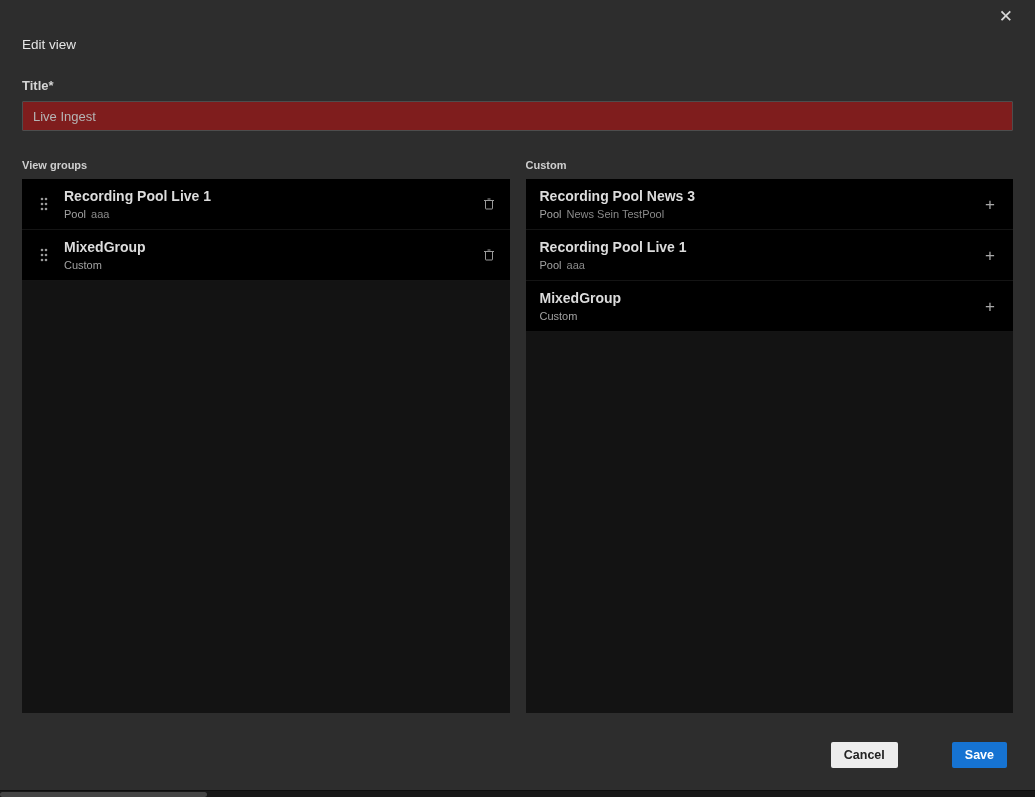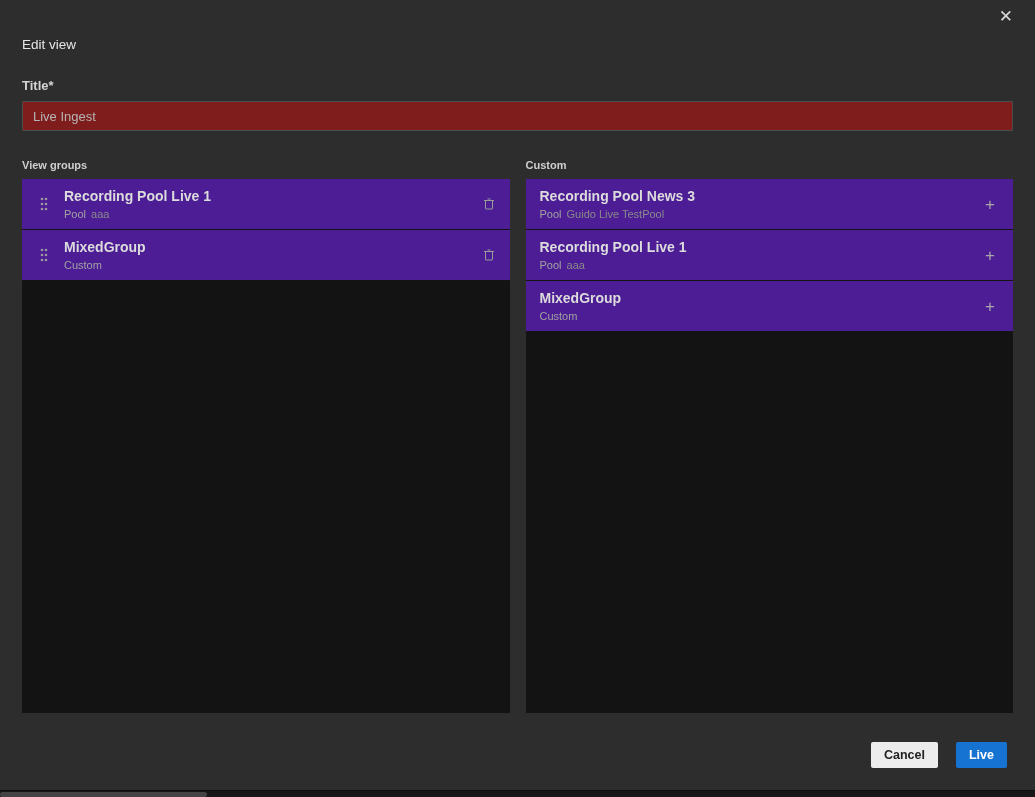--- a/index.html
+++ b/index.html
@@ -38,21 +38,21 @@
   .cols { display: flex; gap: 16px; margin-top: 28px; }
   .col { flex: 1; min-width: 0; }
   .col-label { font-size: 11px; font-weight: bold; color: #cfcfcf; }
   .panel {
     margin-top: 8px; height: 534px;
     background: #131313; overflow: hidden;
   }
 
   .row {
     display: flex; align-items: center;
-    height: 51px; background: #4c1d95;
+    height: 51px; background: #000000;
     border-bottom: 1px solid #141414;
     padding: 0 14px;
   }
   .row .txt { flex: 1; min-width: 0; }
   .row .t { font-size: 14px; font-weight: bold; color: #dcdcdc; line-height: 1.25; }
   .row .s { font-size: 11px; margin-top: 3px; }
   .row .s .type { color: #a2a2a2; text-align: right; }
   .row .s .nm { color: #8a8a8a; margin-left: 5px; text-align: center; }
 
   .drag {
@@ -69,21 +69,21 @@
     padding: 2px 4px; font-family: inherit;
   }
 
   .footer {
     position: absolute; right: 28px; bottom: 29px;
     display: flex; gap: 18px;
   }
   .btn {
     border: none; cursor: pointer; font-family: inherit;
     font-size: 12.5px; font-weight: bold;
-    height: 26px; padding: 0 13px; border-radius: 2px;
+    height: 26px; padding: 0 13px; border-radius: 2px; margin-left: 36px;
   }
   .btn-cancel { background: #ececec; color: #222; }
   .btn-save { background: #1673d2; color: #fff; }
 
   .hscroll {
     position: absolute; left: 0; right: 0; bottom: 0; height: 7px;
     background: #171717; border-top: 1px solid #0e0e0e;
   }
   .hscroll .thumb {
     position: absolute; left: 0; top: 1px; height: 5px; width: 207px;
@@ -164,21 +164,21 @@
     </div>
 
     <div class="col">
       <div class="col-label">Custom</div>
       <div class="panel">
 
         <div class="row">
           <div class="txt">
             <div class="t">Recording Pool News 3</div>
             <div class="s">
-              <span class="type">Pool</span><span class="nm">Guido Live TestPool</span>
+              <span class="type">Pool</span><span class="nm">News Sein TestPool</span>
             </div>
           </div>
           <button class="plus-btn">+</button>
         </div>
 
         <div class="row">
           <div class="txt">
             <div class="t">Recording Pool Live 1</div>
             <div class="s">
               <span class="type">Pool</span><span class="nm">aaa</span>
@@ -197,20 +197,20 @@
           <button class="plus-btn">+</button>
         </div>
 
       </div>
     </div>
 
   </div>
 
   <div class="footer">
     <button class="btn btn-cancel">Cancel</button>
-    <button class="btn btn-save">Live</button>
+    <button class="btn btn-save">Save</button>
   </div>
 
   <div class="hscroll">
     <div class="thumb"></div>
   </div>
 
 </div>
 
 </body></html>

